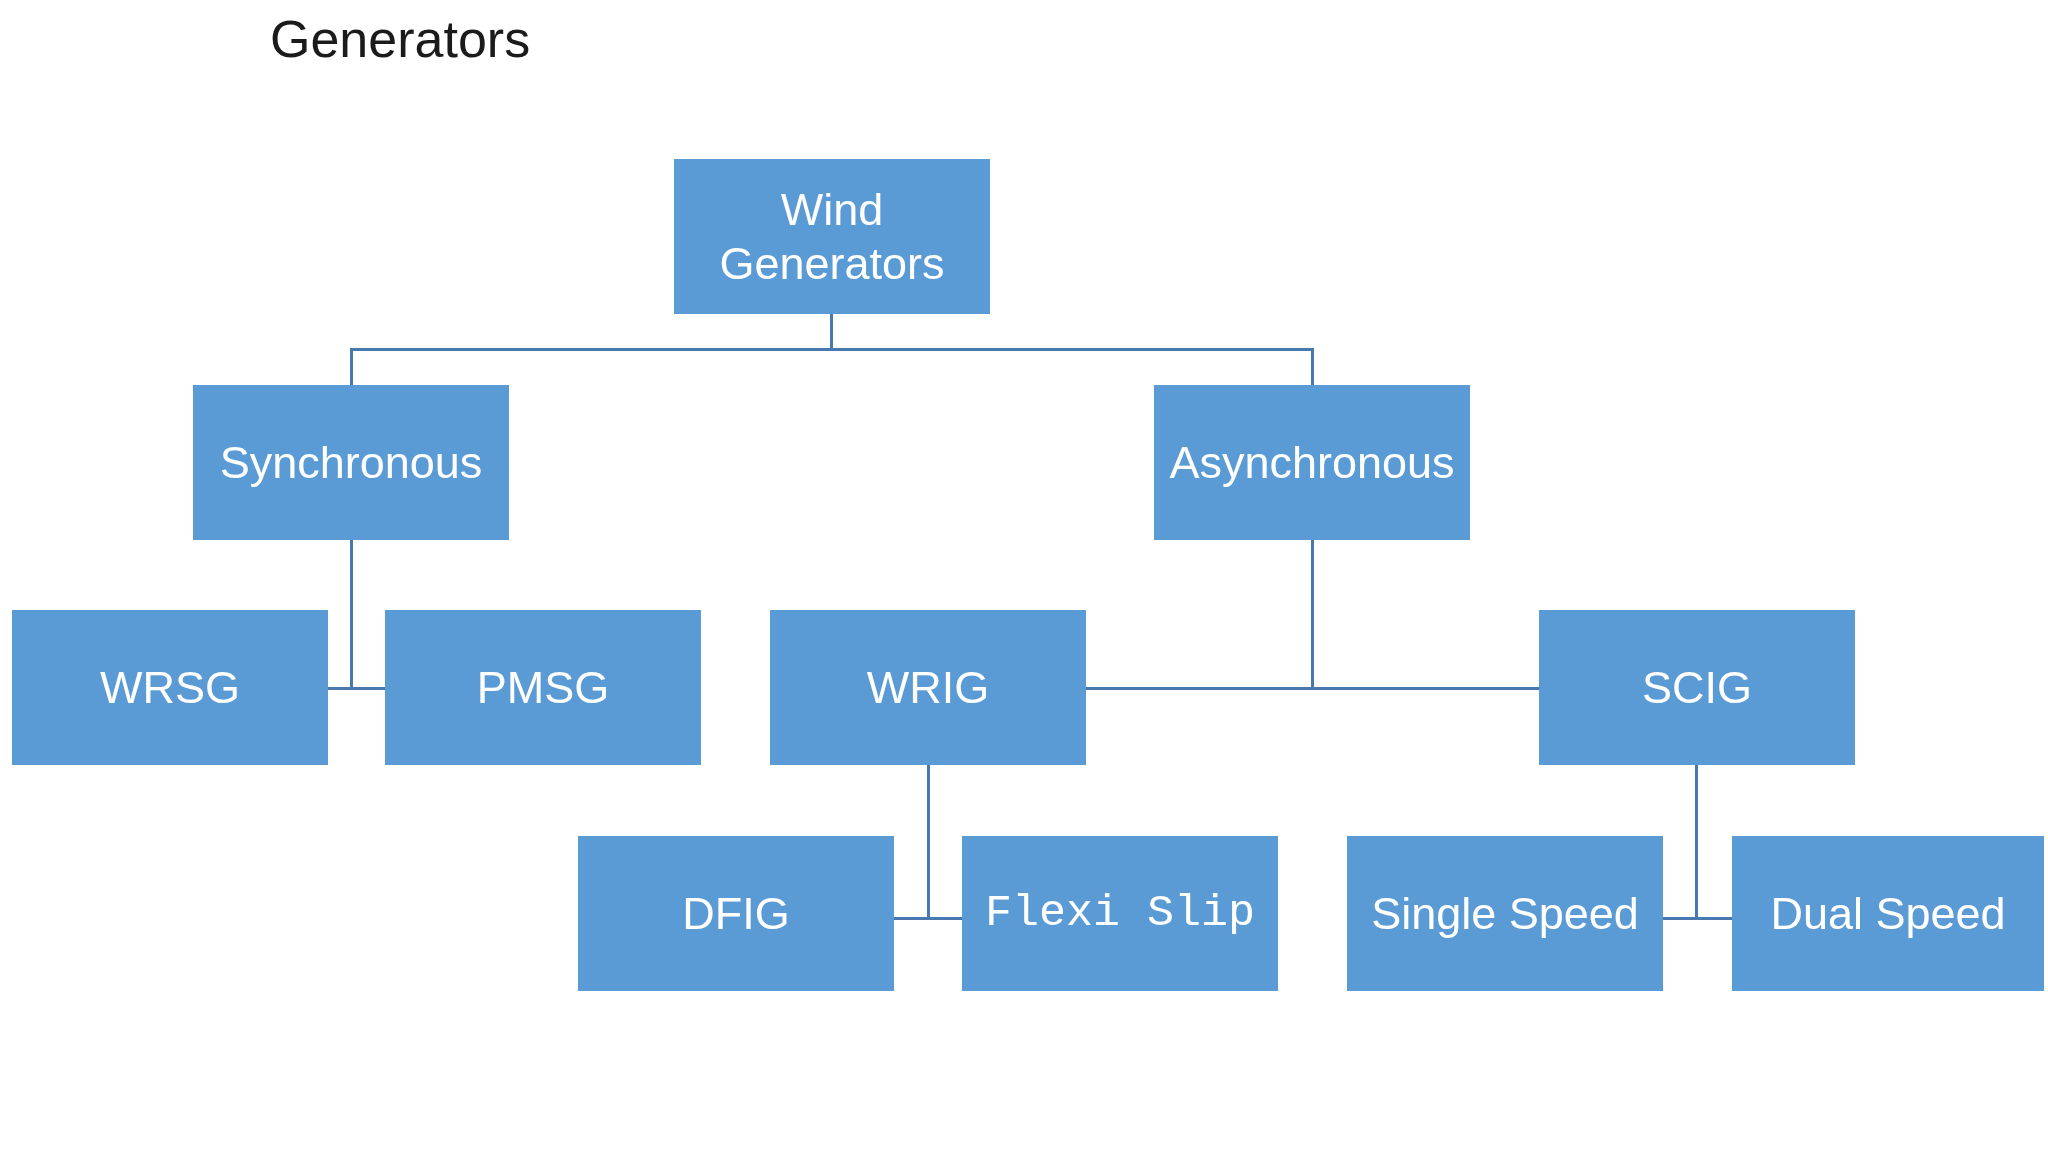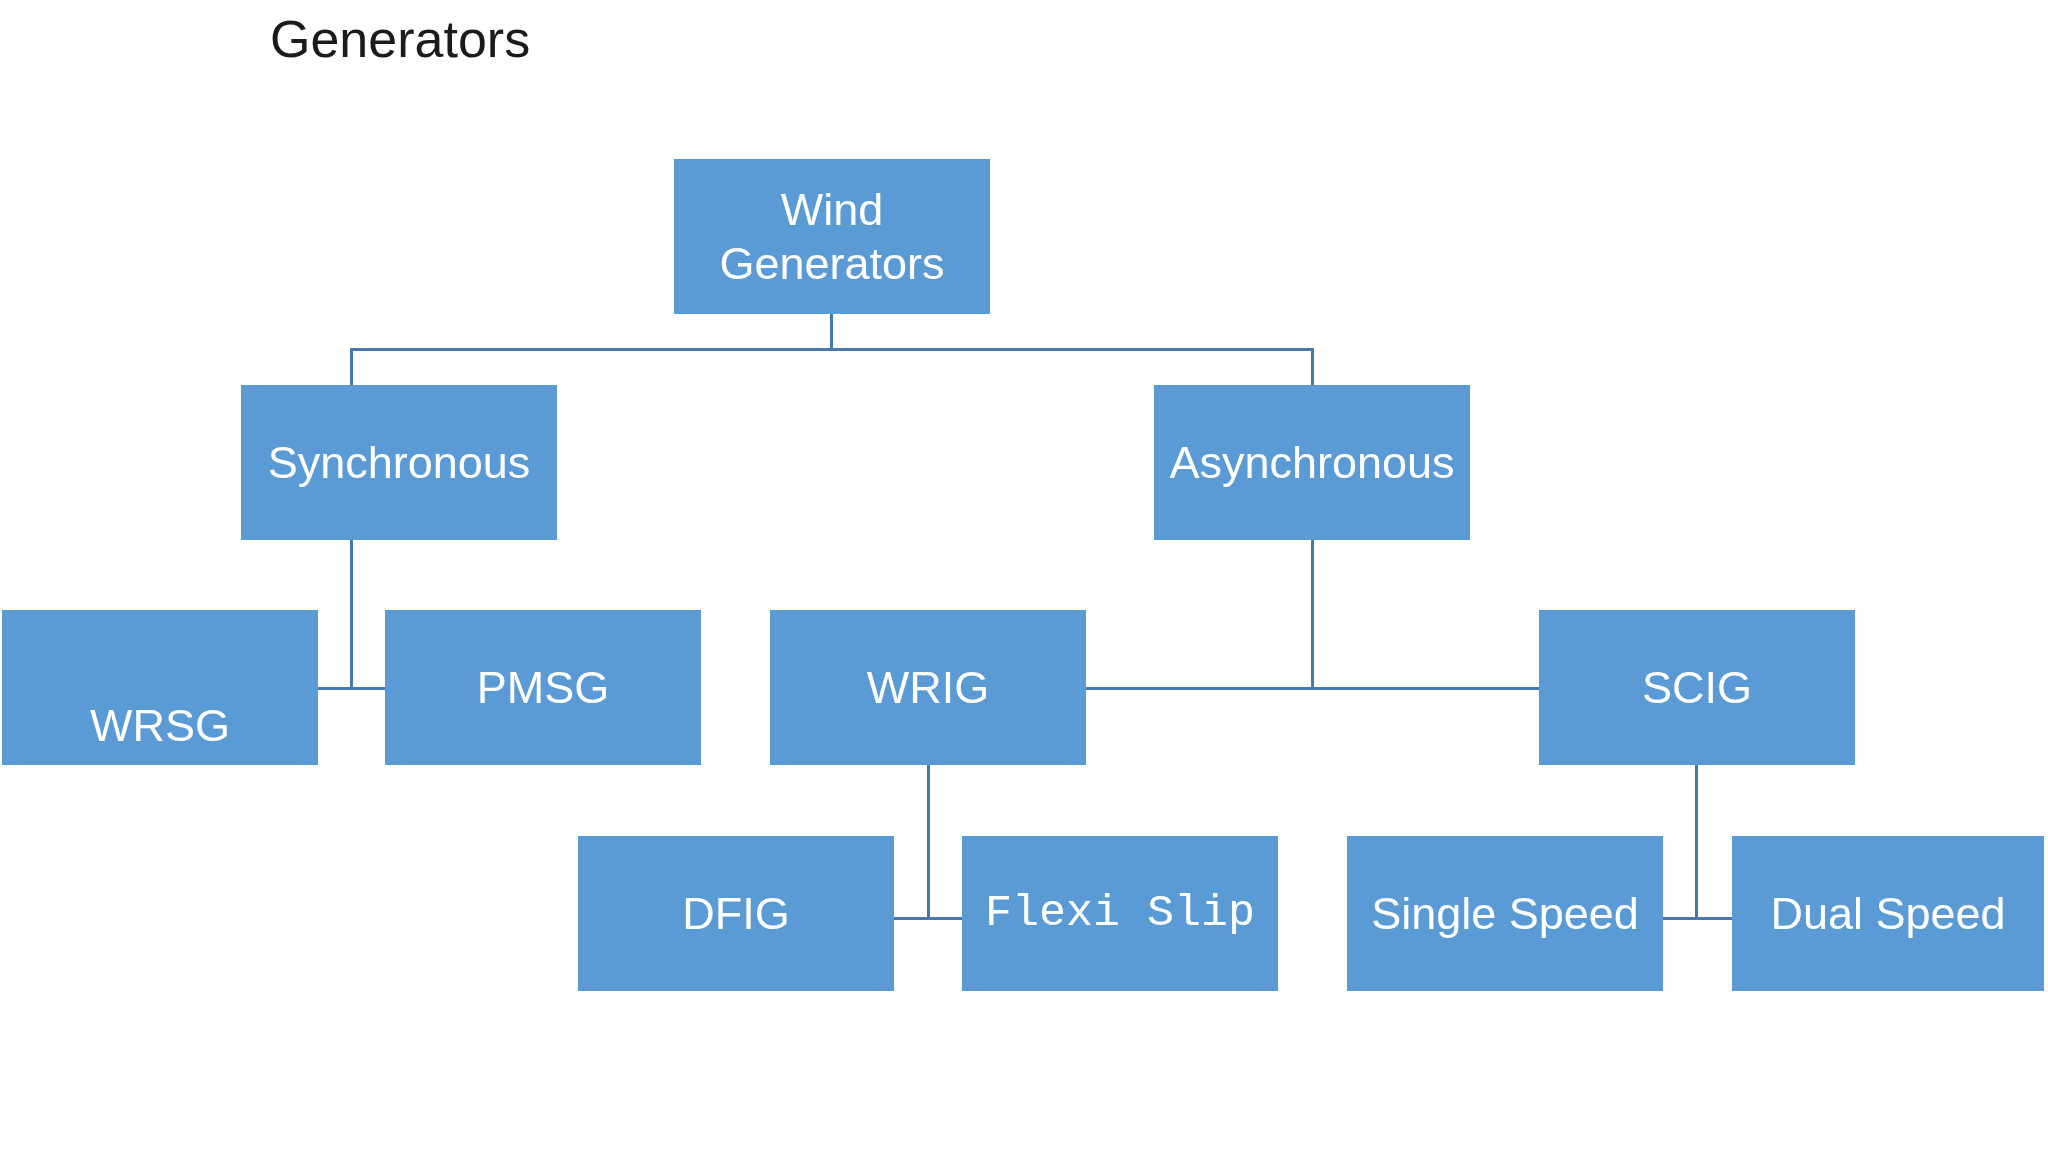--- a/index.html
+++ b/index.html
@@ -32,23 +32,23 @@
     text-align:center;
     font-size:45px;line-height:1.2;
     padding:12px 8px;box-sizing:border-box;
   }
   .connector{position:absolute;background:var(--connector);}
   .connector.h{height:3px;}
   .connector.v{width:3px;}
 
   
   #n-wind         {left:674px;  top:159px;}
-  #n-sync         {left:193px;  top:385px;margin-left:48px;}
+  #n-sync         {left:193px;  top:385px;}
   #n-async        {left:1154px; top:385px;}
-  #n-wrsg         {left:2px;    top:610px;align-items:flex-end;}
+  #n-wrsg         {left:12px;    top:610px;}
   #n-pmsg         {left:385px;  top:610px;}
   #n-wrig         {left:770px;  top:610px;}
   #n-scig         {left:1539px; top:610px;}
   #n-dfig         {left:578px;  top:836px;}
   #n-flexi        {left:962px;  top:836px;font-family:Liberation Mono, monospace;}
   #n-single       {left:1347px; top:836px;}
   #n-dual         {left:1732px; top:836px; width:312px;}
 
   
   #c-wind-stem        {left:830px;  top:314px; height:36px;}

